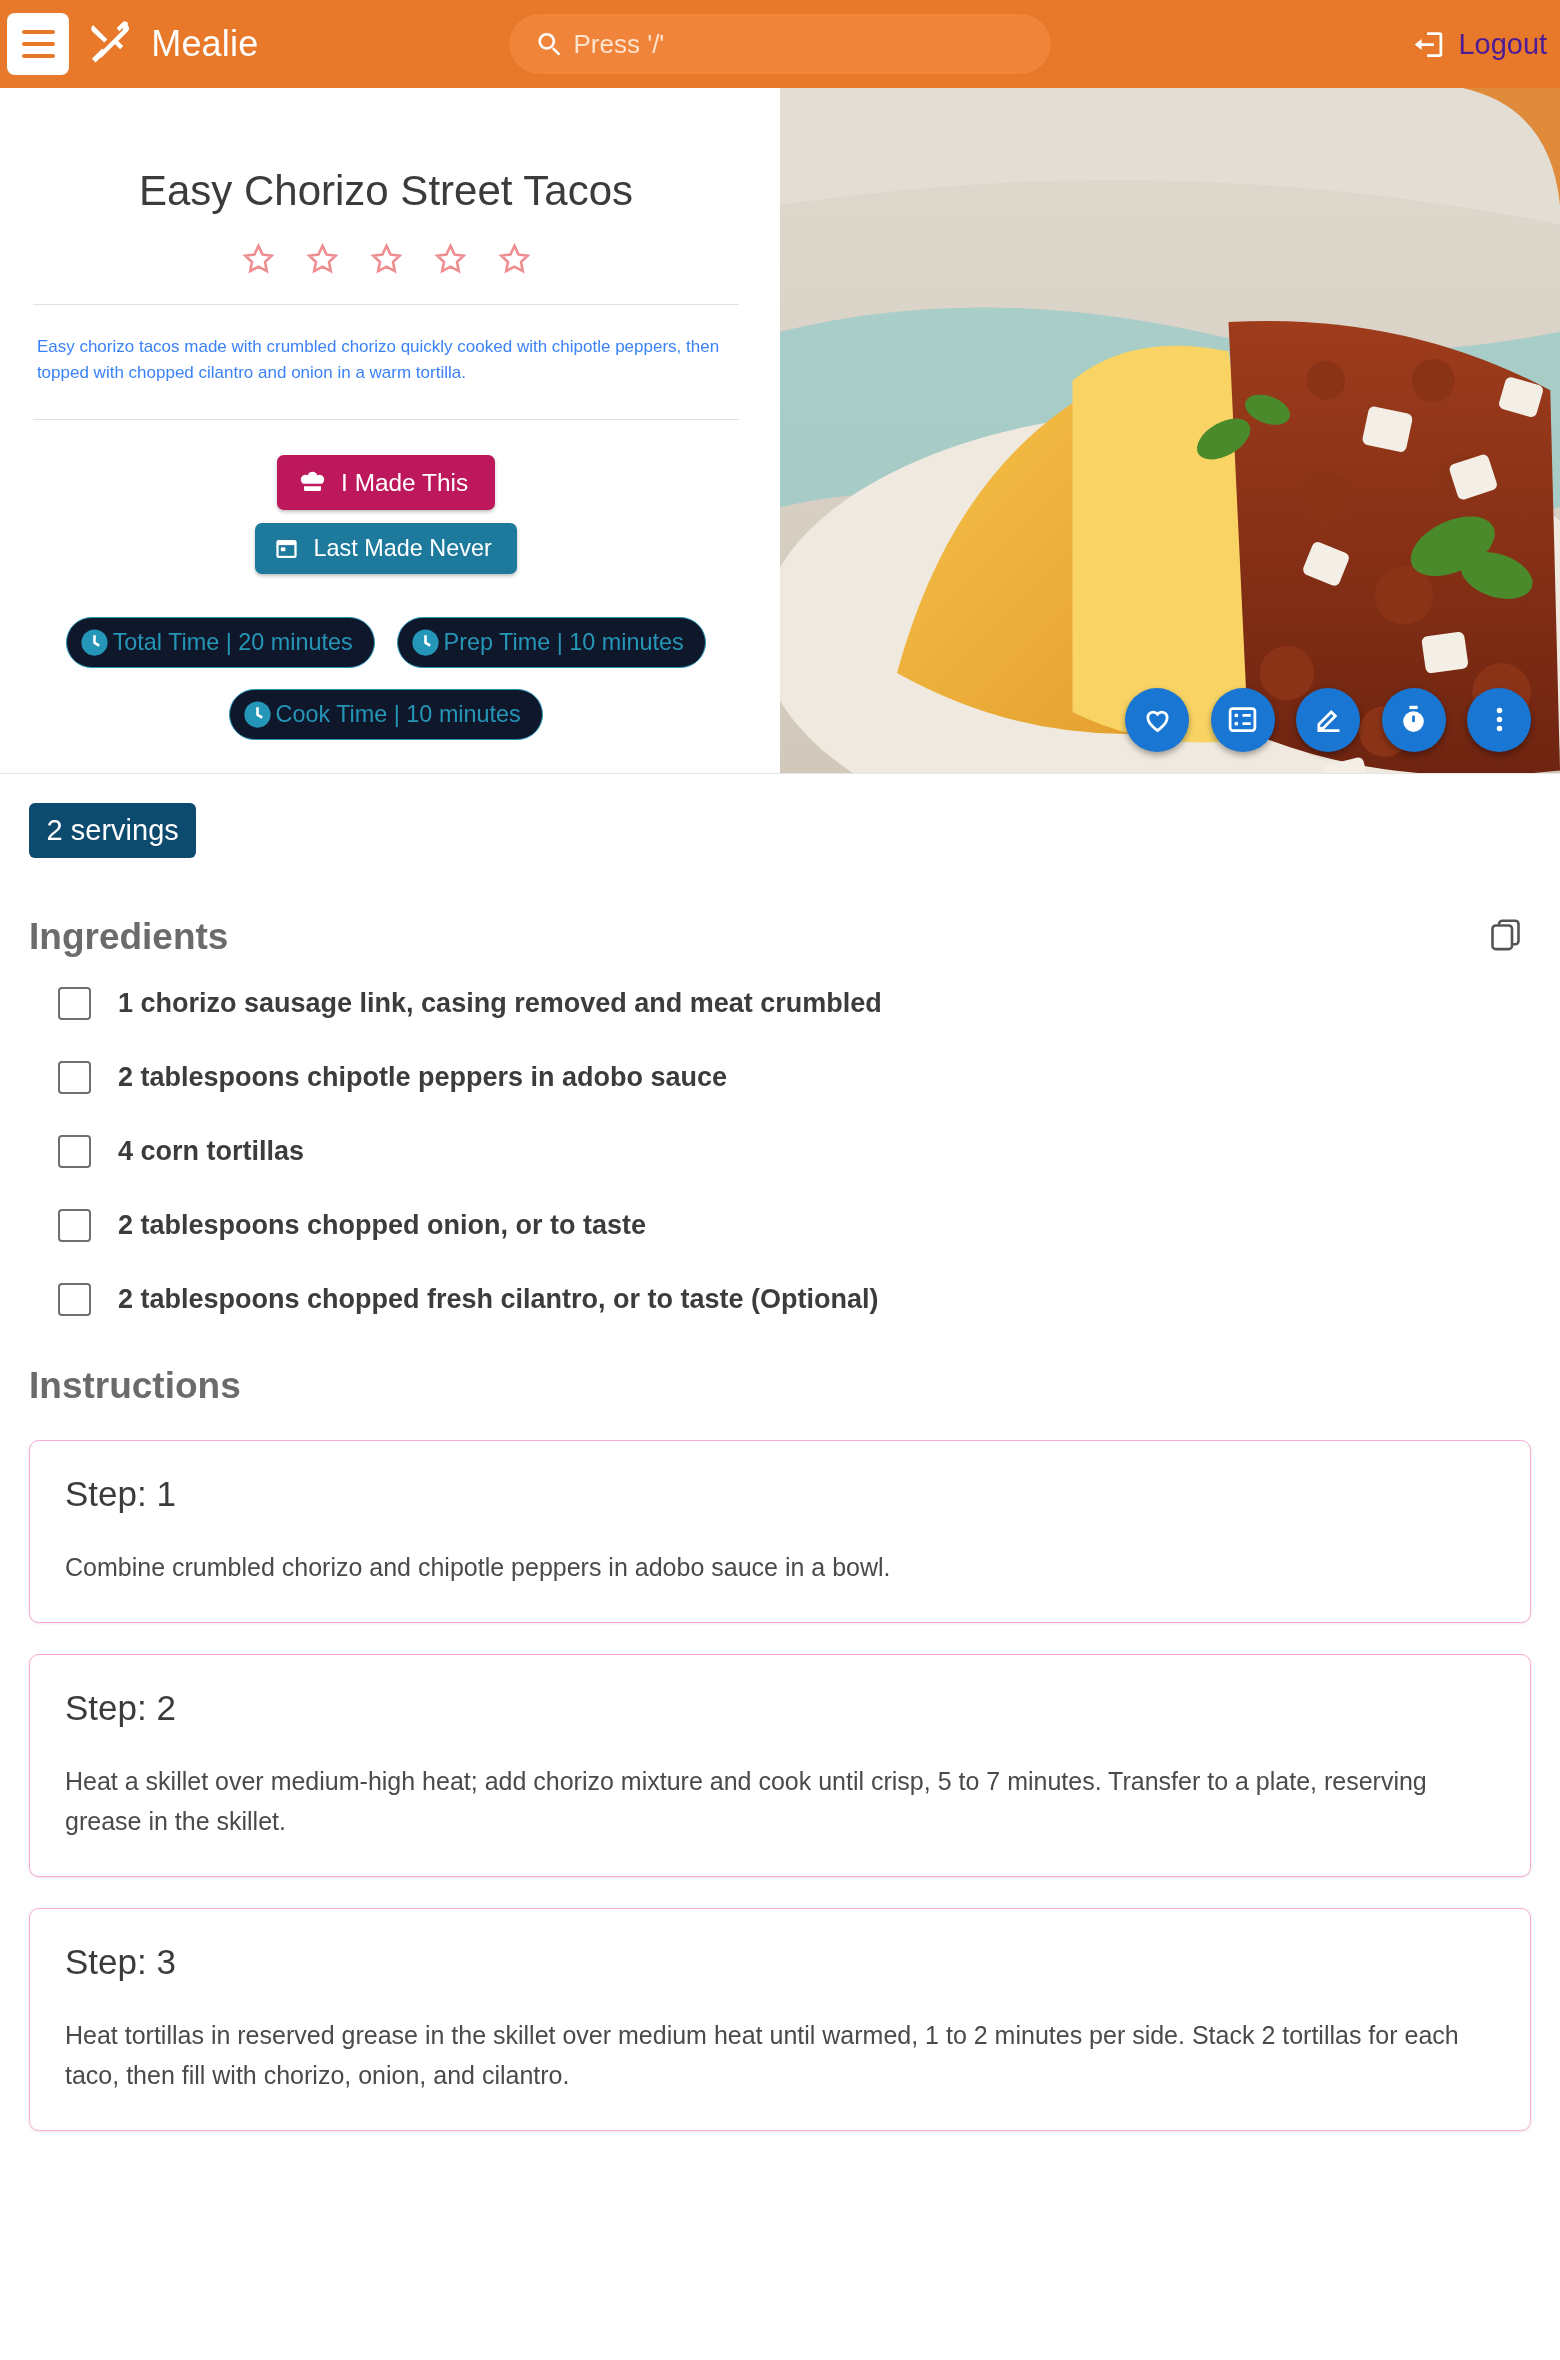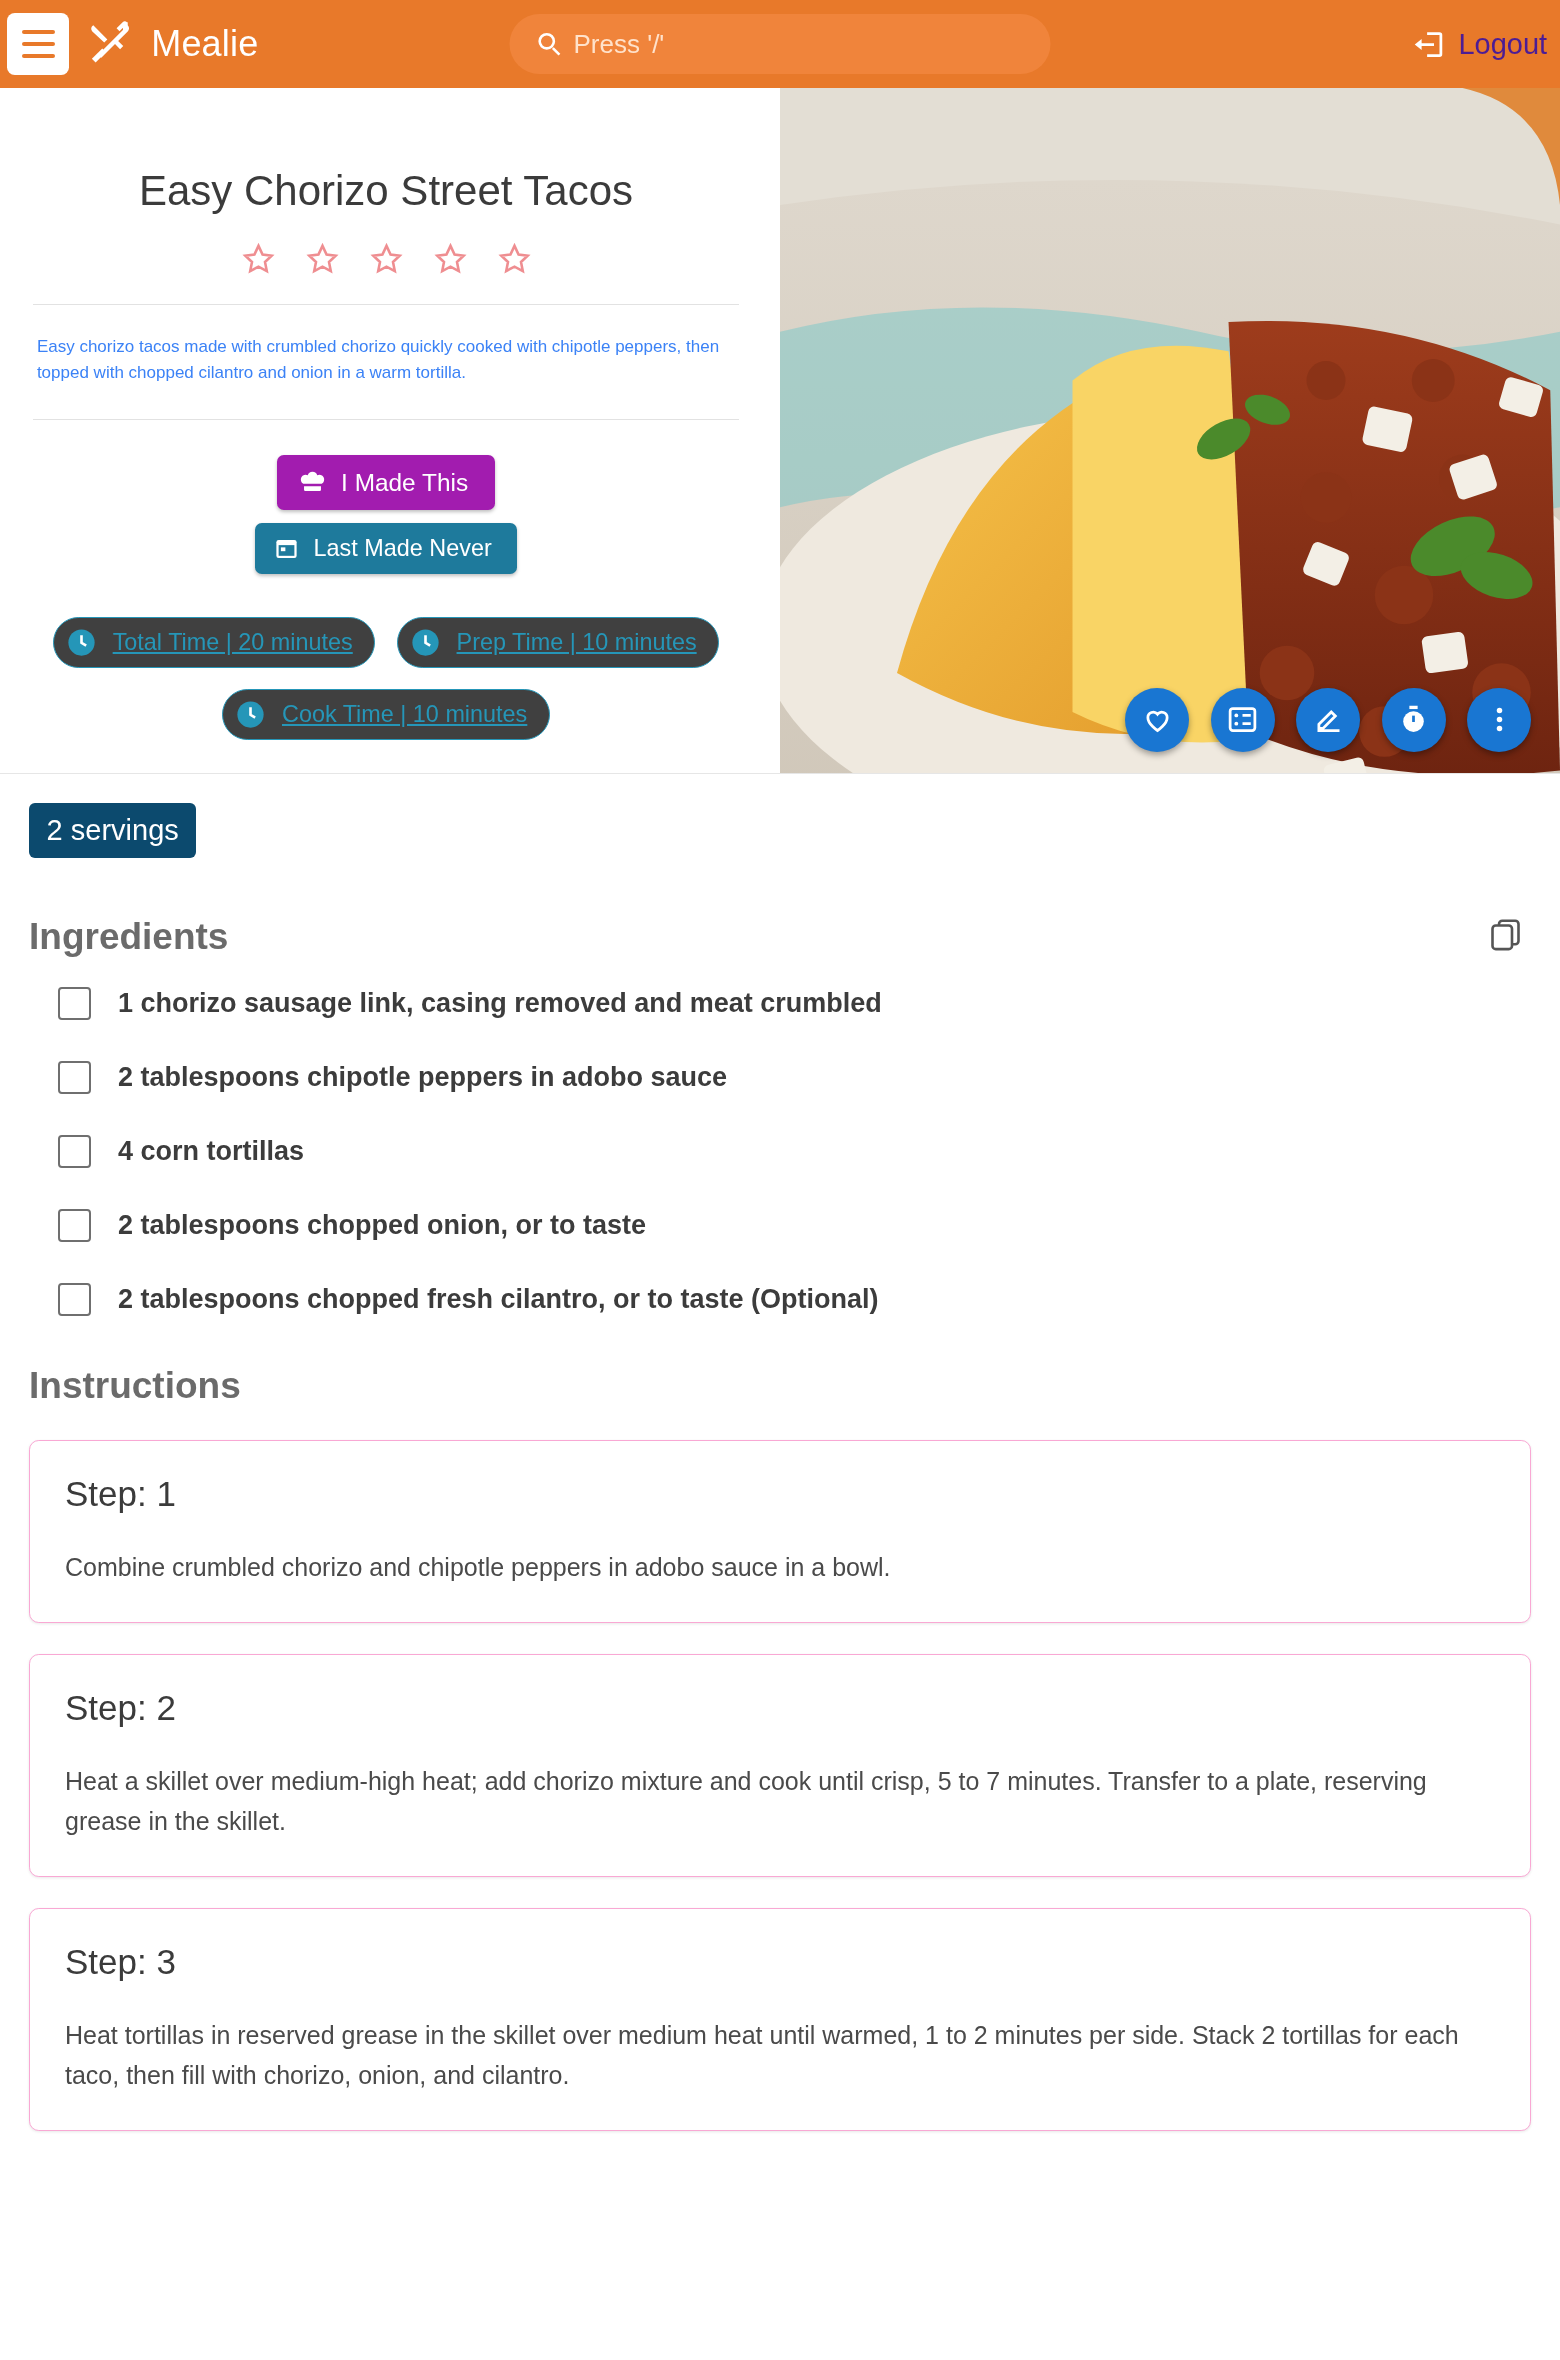--- a/index.html
+++ b/index.html
@@ -87,21 +87,21 @@
   .star { width: 39px; height: 39px; display: block; }
   .divider { height: 1px; background: #e2e2e2; margin: 9.8px 0 29px 0; }
   .desc {
     font-size: 17px; line-height: 1.55; color: #3b82f6;
     margin: 0 0 33px 0; padding: 0 3.9px;
   }
   .divider2 { height: 1px; background: #e2e2e2; margin: 0 0 35px 0; }
 
   .made-row { display: flex; flex-direction: column; align-items: center; gap: 13.7px; }
   .btn-made {
-    background: #a21caf; color: #fff;
+    background: #be185d; color: #fff;
     border: none; border-radius: 6.8px;
     padding: 12.7px 27px 12.7px 21.5px;
     font-size: 24.4px; font-family: "Liberation Sans", sans-serif;
     display: inline-flex; align-items: center; gap: 13.7px;
     cursor: pointer;
     box-shadow: 0 2px 3.9px rgba(0,0,0,.25);
   }
   .btn-lastmade {
     background: #1e7a9c; color: #fff;
     border: none; border-radius: 6.8px;
@@ -110,26 +110,25 @@
     display: inline-flex; align-items: center; gap: 13.7px;
     cursor: pointer;
     box-shadow: 0 2px 3.9px rgba(0,0,0,.25);
   }
   .chip-row { display: flex; justify-content: center; gap: 21.5px; margin-top: 43px; flex-wrap: wrap; }
   .chip {
     border: 1px solid #2596b8;
     color: #2596b8;
     border-radius: 27px;
     height: 51px;
-    display: inline-flex; align-items: center; gap: 14px;
+    display: inline-flex; align-items: center; gap: 1px;
     padding: 0 21.5px 0 9.8px;
     font-size: 23.4px;
-    background: #404040;
+    background: #0f172a;
     cursor: pointer;
-    text-decoration: underline;
   }
   .chip .clock { flex: 0 0 auto; }
 
   .hero-right {
     flex: 1;
     position: relative;
     overflow: hidden;
     background: #cfa472;
   }
   .hero-img { position: absolute; inset: 0; }

